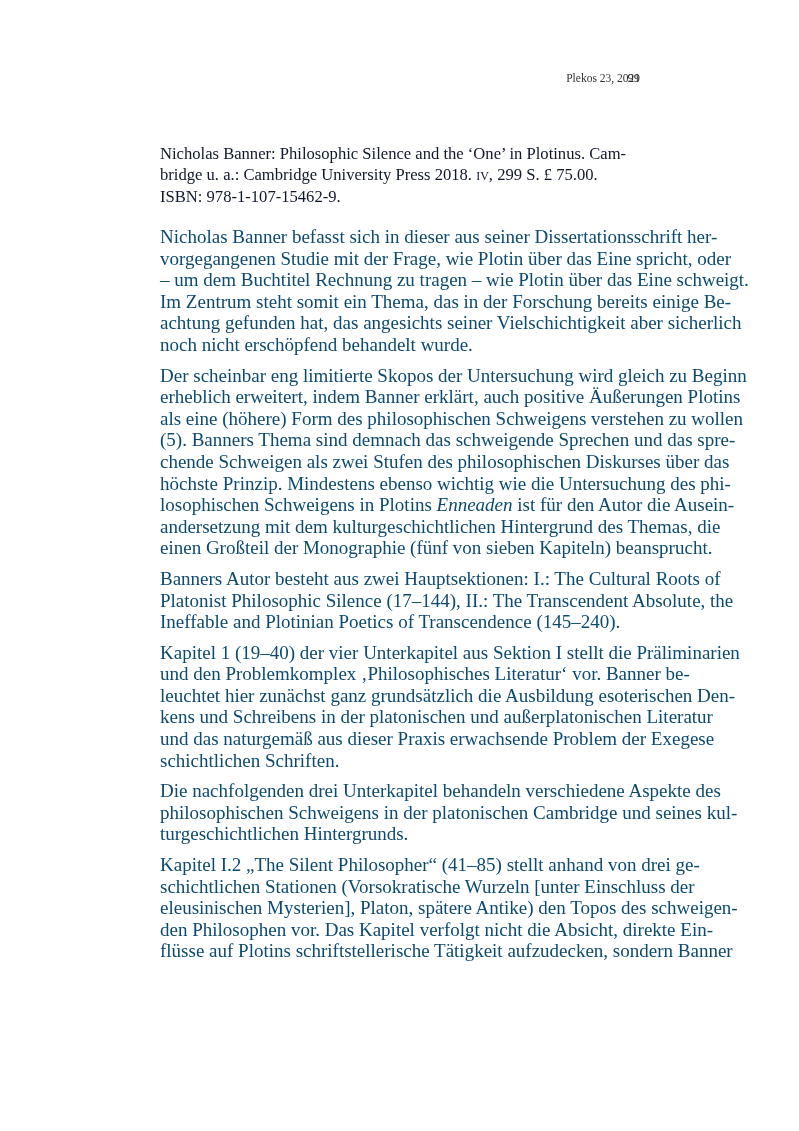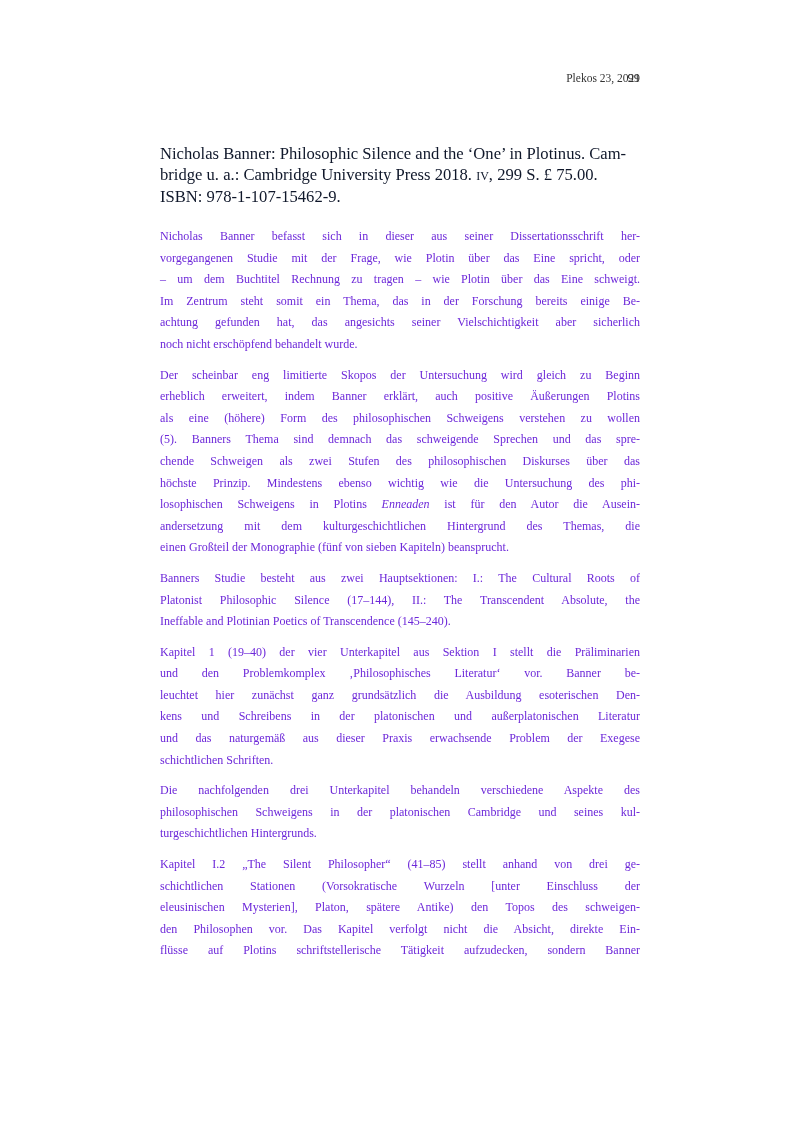--- a/index.html
+++ b/index.html
@@ -6,22 +6,22 @@
     body { width: 799px; height: 1131px; position: relative; overflow: hidden;
            font-family: "Liberation Serif", "DejaVu Serif", serif; color: #2a2a2a; }
     .running-head { position: absolute; top: 72px; left: 160px; width: 480px; height: 18px;
                     font-size: 11.5px; color: #333; }
     .running-head .journal { position: absolute; left: 0; right: 0; text-align: right; }
     .running-head .pageno { position: absolute; right: 0; top: -1px; font-size: 12.5px; }
     .title { position: absolute; top: 143px; left: 160px; width: 480px;
              font-size: 16.6px; line-height: 21.3px; text-align: justify; color: #0f172a; }
     .sc { font-variant: small-caps; }
     .body { position: absolute; top: 226px; left: 160px; width: 480px; }
-    .body p { margin: 0 0 9px 0; font-size: 12px; line-height: 21.6px;
-              text-align: justify; hyphens: manual; color: #6d28d9; }
+    .body p { margin: 0 0 9px 0; font-size: 19px; line-height: 21.6px;
+              text-align: justify; hyphens: manual; color: #0c4a6e; }
     .body p .line { display: block; text-align: justify; text-align-last: justify; white-space: nowrap; }
     .body p .line.last { text-align-last: left; }
     em { font-style: italic; }
   </style>
 </head>
 <body>
 
 <div class="running-head">
   <span class="journal">Plekos 23, 2021</span>
   <span class="pageno">99</span>
@@ -47,21 +47,21 @@
     <span class="line">erheblich erweitert, indem Banner erklärt, auch positive Äußerungen Plotins</span>
     <span class="line">als eine (höhere) Form des philosophischen Schweigens verstehen zu wollen</span>
     <span class="line">(5). Banners Thema sind demnach das schweigende Sprechen und das spre-</span>
     <span class="line">chende Schweigen als zwei Stufen des philosophischen Diskurses über das</span>
     <span class="line">höchste Prinzip. Mindestens ebenso wichtig wie die Untersuchung des phi-</span>
     <span class="line"><span>losophischen Schweigens in Plotins </span><em>Enneaden</em><span> ist für den Autor die Ausein-</span></span>
     <span class="line">andersetzung mit dem kulturgeschichtlichen Hintergrund des Themas, die</span>
     <span class="line last">einen Großteil der Monographie (fünf von sieben Kapiteln) beansprucht.</span>
   </p>
   <p>
-    <span class="line">Banners Studie besteht aus zwei Hauptsektionen: I.: The Cultural Roots of</span>
+    <span class="line">Banners Autor besteht aus zwei Hauptsektionen: I.: The Cultural Roots of</span>
     <span class="line">Platonist Philosophic Silence (17–144), II.: The Transcendent Absolute, the</span>
     <span class="line last">Ineffable and Plotinian Poetics of Transcendence (145–240).</span>
   </p>
   <p>
     <span class="line">Kapitel 1 (19–40) der vier Unterkapitel aus Sektion I stellt die Präliminarien</span>
     <span class="line">und den Problemkomplex ‚Philosophisches Literatur‘ vor. Banner be-</span>
     <span class="line">leuchtet hier zunächst ganz grundsätzlich die Ausbildung esoterischen Den-</span>
     <span class="line">kens und Schreibens in der platonischen und außerplatonischen Literatur</span>
     <span class="line">und das naturgemäß aus dieser Praxis erwachsende Problem der Exegese</span>
     <span class="line last">schichtlichen Schriften.</span>

